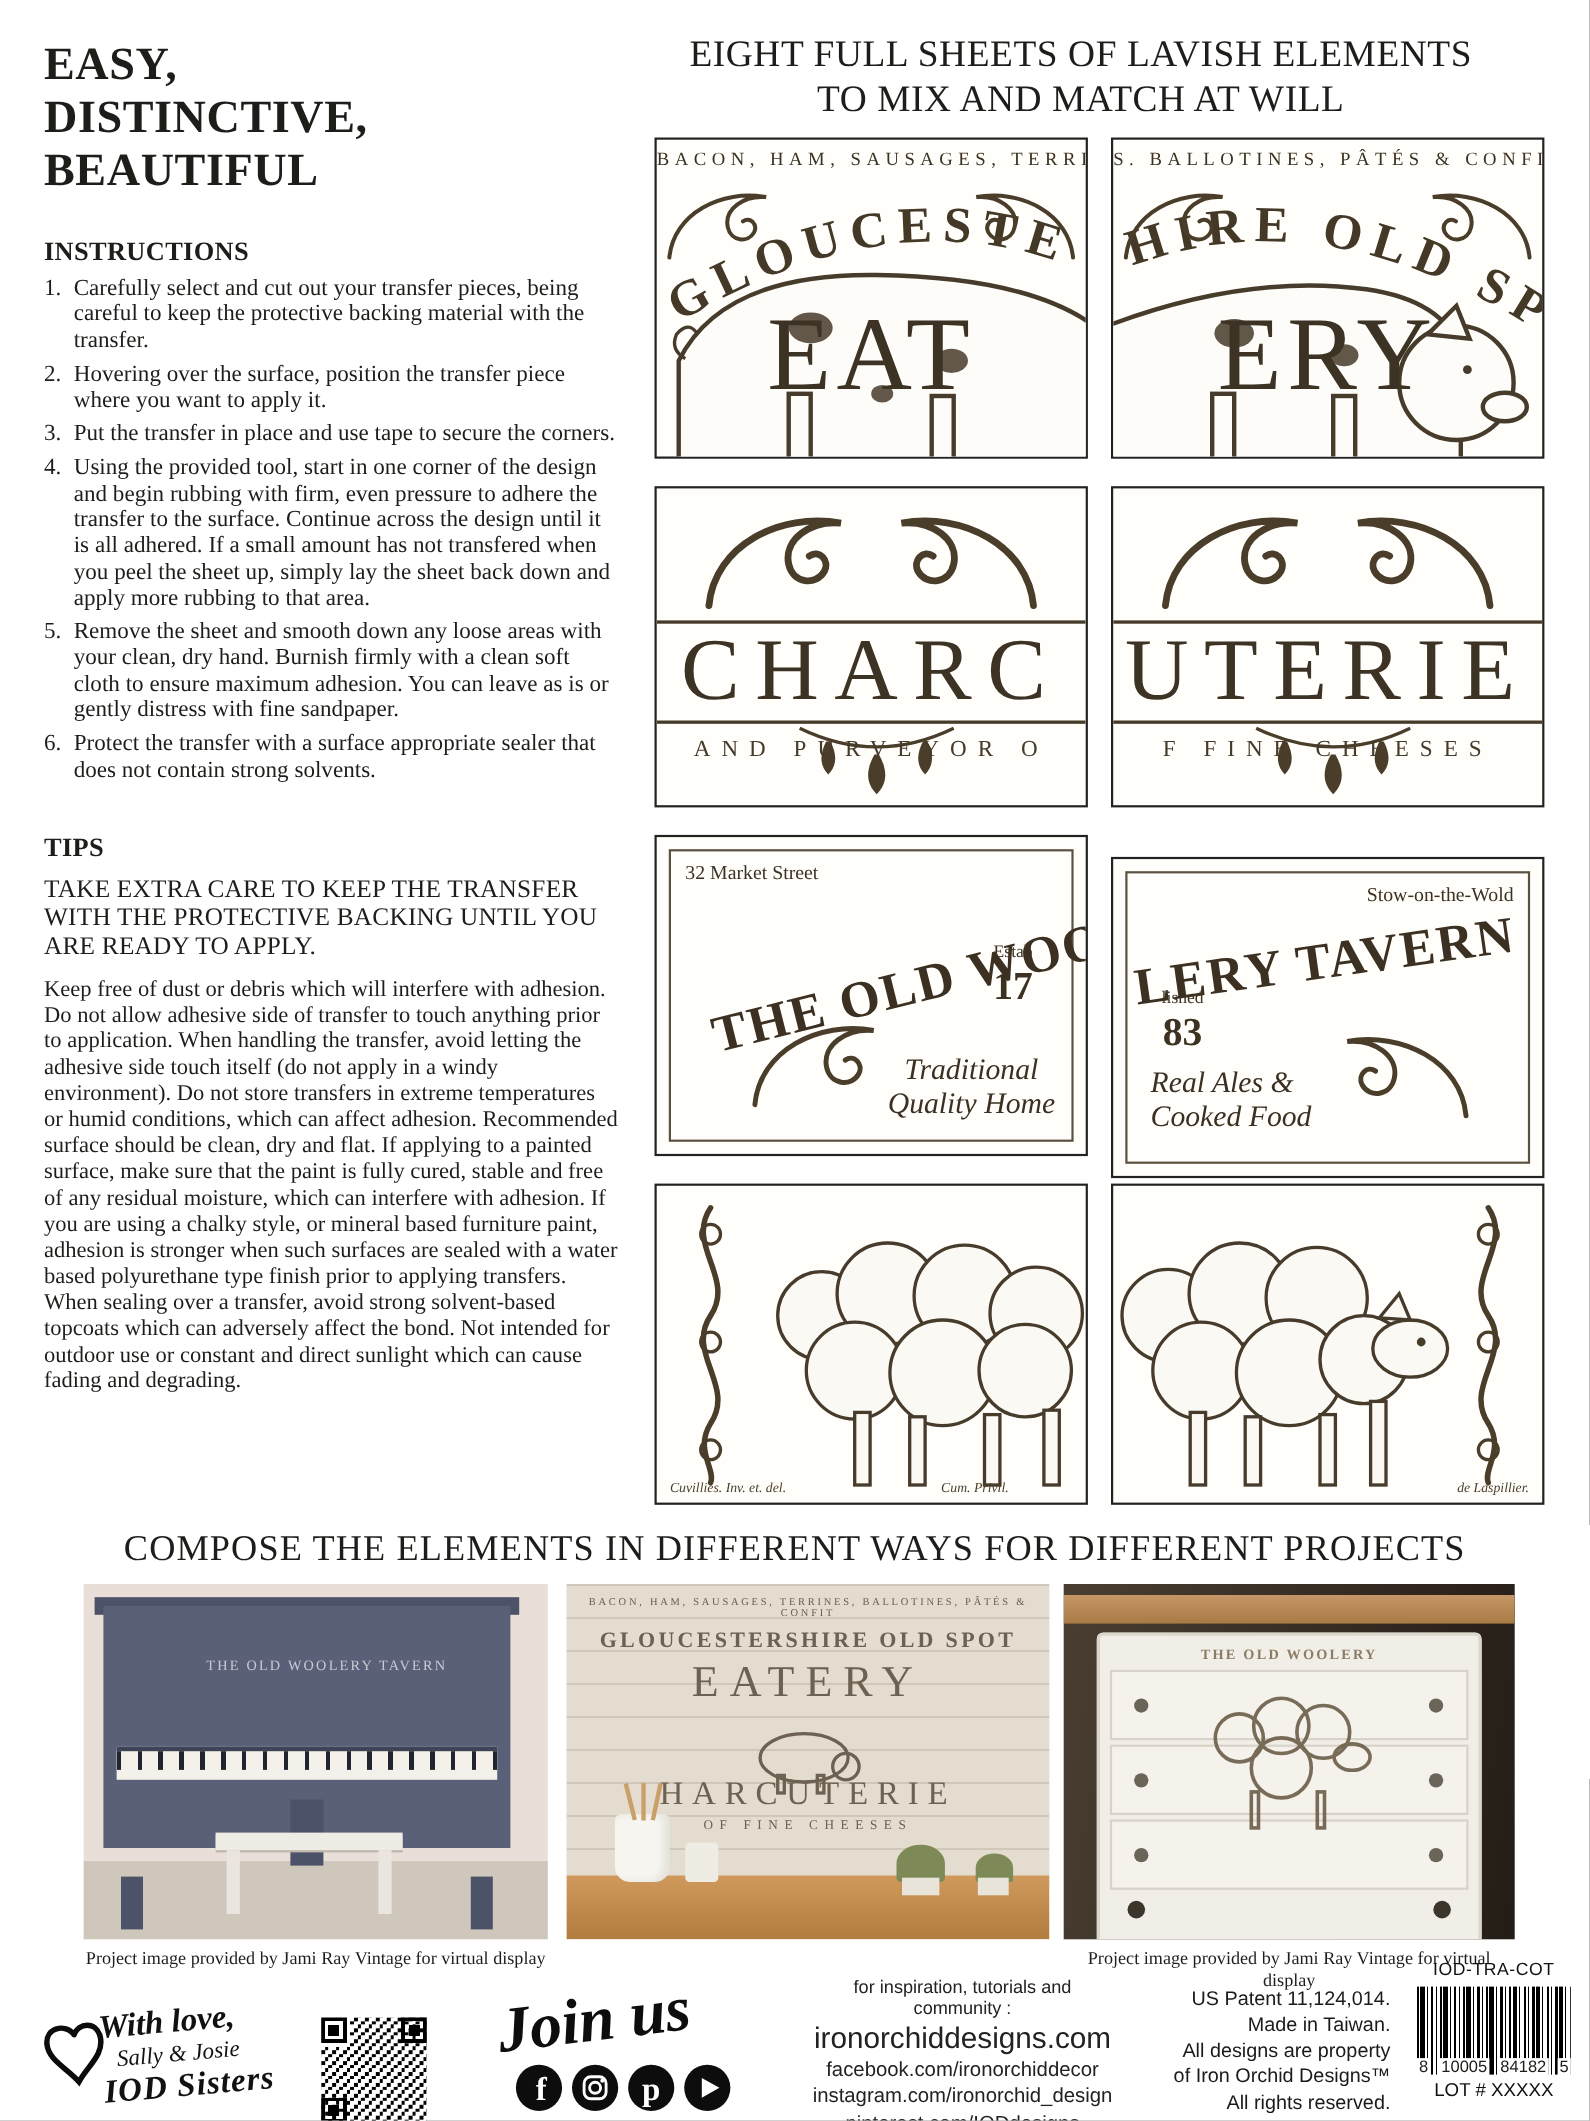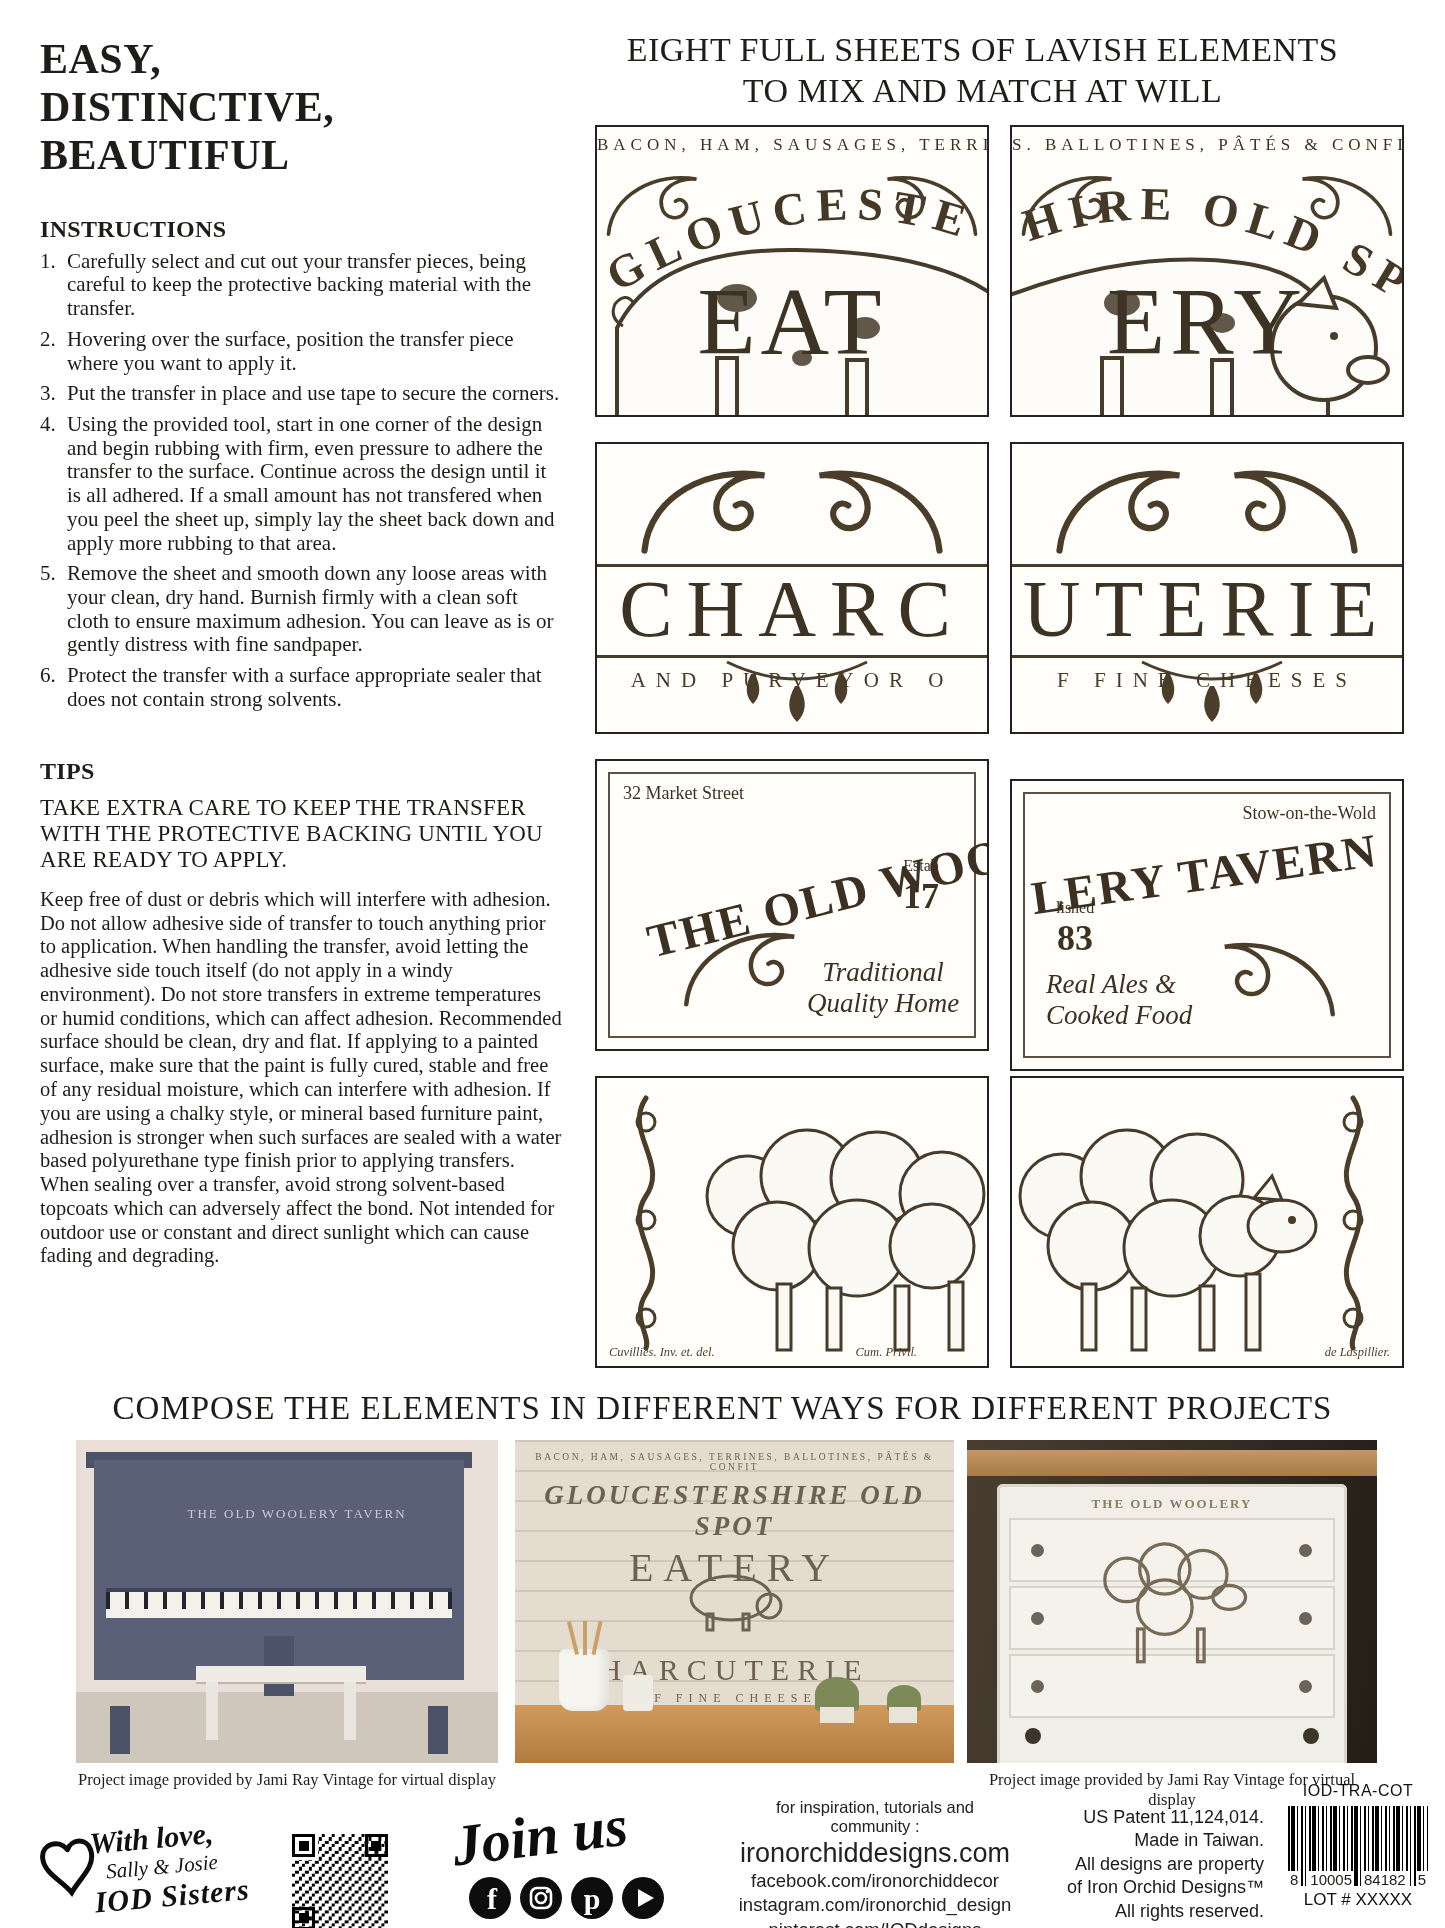--- a/index.html
+++ b/index.html
@@ -70,21 +70,21 @@
     background:repeating-linear-gradient(90deg,#20242f 0 4px,transparent 4px 19px); }
   .piano-lyre { position:absolute; left:188px; top:196px; width:30px; height:60px; background:#4c5268; }
   .bench { position:absolute; left:120px; top:226px; width:170px; height:16px; background:#efece6; box-shadow:0 2px 0 #bdb6ac; }
   .bench-leg { position:absolute; top:242px; width:12px; height:58px; background:#eae6df; }
   .piano-leg { position:absolute; top:266px; width:20px; height:48px; background:#4c5268; }
   
   .bricks { position:absolute; inset:0; background:
       repeating-linear-gradient(180deg, rgba(120,105,90,.18) 0 2px, transparent 2px 30px); }
   .transfer-art { position:absolute; left:20px; top:12px; width:399px; text-align:center; color:#6d6152; }
   .ta-band { font-size:9.5px; letter-spacing:2.5px; }
-  .ta-arch { font-size:27px; font-weight:bold; letter-spacing:3px; margin-top:8px;font-style:italic; }
+  .ta-arch { font-size:20px; font-weight:bold; letter-spacing:3px; margin-top:8px; }
   .ta-big { font-size:40px; letter-spacing:10px; margin-top:2px; }
   .ta-big2 { font-size:30px; letter-spacing:8px; margin-top:62px; }
   .ta-sub { font-size:12px; letter-spacing:6px; margin-top:4px; }
   .counter { position:absolute; left:0; bottom:0; width:100%; height:58px;
     background:linear-gradient(#cf9a5b,#b37c3f); }
   .pitcher { position:absolute; left:44px; bottom:52px; width:50px; height:62px; background:#f7f5f0;
     border-radius:6px 6px 14px 14px; box-shadow:inset -6px 0 8px rgba(0,0,0,.08); }
   .utensil { position:absolute; width:4px; height:34px; background:#caa06a; bottom:108px; }
   .jar { position:absolute; left:108px; bottom:52px; width:30px; height:36px; background:#efece4; border-radius:4px; }
   .plant { position:absolute; bottom:52px; width:44px; height:34px; background:#7d8a58; border-radius:50% 50% 10% 10%; }

